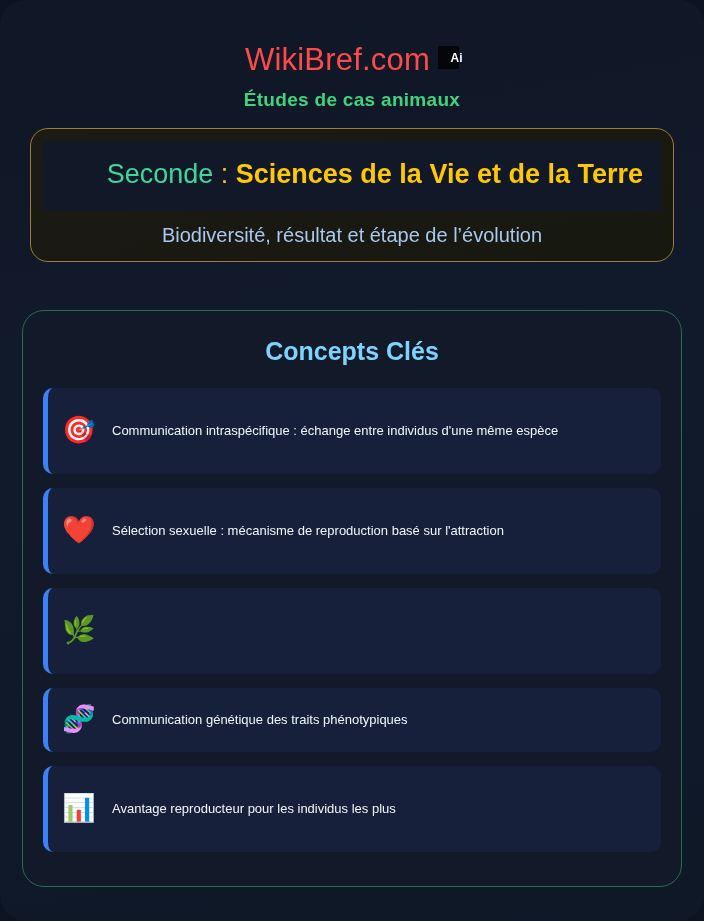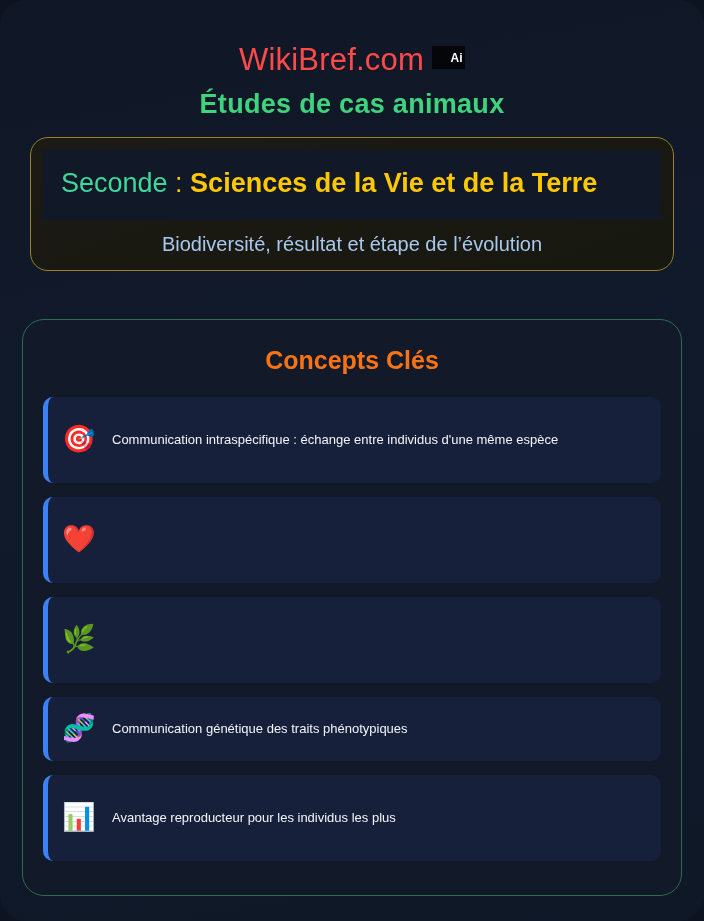--- a/index.html
+++ b/index.html
@@ -32,54 +32,54 @@
   .brand-name {
     font-size: 31px;
     color: #ff4a4a;
     letter-spacing: 0.2px;
     line-height: 1;
   }
   .ai-badge {
     display: inline-flex;
     align-items: center;
     justify-content: center;
-    width: 33px;
+    width: 21px;
     height: 23px;
     background: #05060a;
     color: #ffffff;
     font-size: 12px;
     font-weight: bold;
     line-height: 1;
     margin-top: 2px;
     padding-left: 16px;
   }
 
   .section-heading {
     text-align: center;
     margin-top: 14px;
-    font-size: 27px;
+    font-size: 19px;
     font-weight: bold;
     color: #3ed47e;
     letter-spacing: 0.3px;
   }
 
   
   .title-card {
     margin: 17px 30px 0 30px;
     border: 1px solid #9a8129;
     border-radius: 18px;
     background: linear-gradient(160deg, #1b1a15 0%, #17180f 100%);
     padding: 12px 12px 14px 12px;
   }
   .title-inner {
     background: #111827;
     padding: 14px 18px 16px 18px;
   }
   .title-line {
-    text-align: left;
+    text-align: right;
     font-size: 27px;
     line-height: 1.48;
   }
   .title-grade { color: #3ed99a; }
   .title-colon { color: #ffc800; }
   .title-subject {
     color: #ffc800;
     font-weight: bold;
   }
   .title-sub {
@@ -94,21 +94,21 @@
     margin: 48px 22px 0 22px;
     border: 1px solid #2e6b4d;
     border-radius: 22px;
     background: #121a2a;
     padding: 26px 20px 20px 20px;
   }
   .concepts-title {
     text-align: center;
     font-size: 25px;
     font-weight: bold;
-    color: #f97316;
+    color: #7dd3fc;
     margin-bottom: 22px;
   }
 
   .concept-item {
     display: flex;
     align-items: center;
     gap: 16px;
     background: #17203a;
     border-left: 5px solid #3b82f6;
     border-radius: 10px;
@@ -154,20 +154,21 @@
   <div class="concepts-card">
     <div class="concepts-title">Concepts Clés</div>
 
     <div class="concept-item">
       <span class="concept-icon">🎯</span>
       <span class="concept-text">Communication intraspécifique : échange entre individus d'une même espèce</span>
     </div>
 
     <div class="concept-item">
       <span class="concept-icon">❤️</span>
+      <span class="concept-text">Sélection sexuelle : mécanisme de reproduction basé sur l'attraction</span>
     </div>
 
     <div class="concept-item">
       <span class="concept-icon">🌿</span>
     </div>
 
     <div class="concept-item single">
       <span class="concept-icon">🧬</span>
       <span class="concept-text">Communication génétique des traits phénotypiques</span>
     </div>

